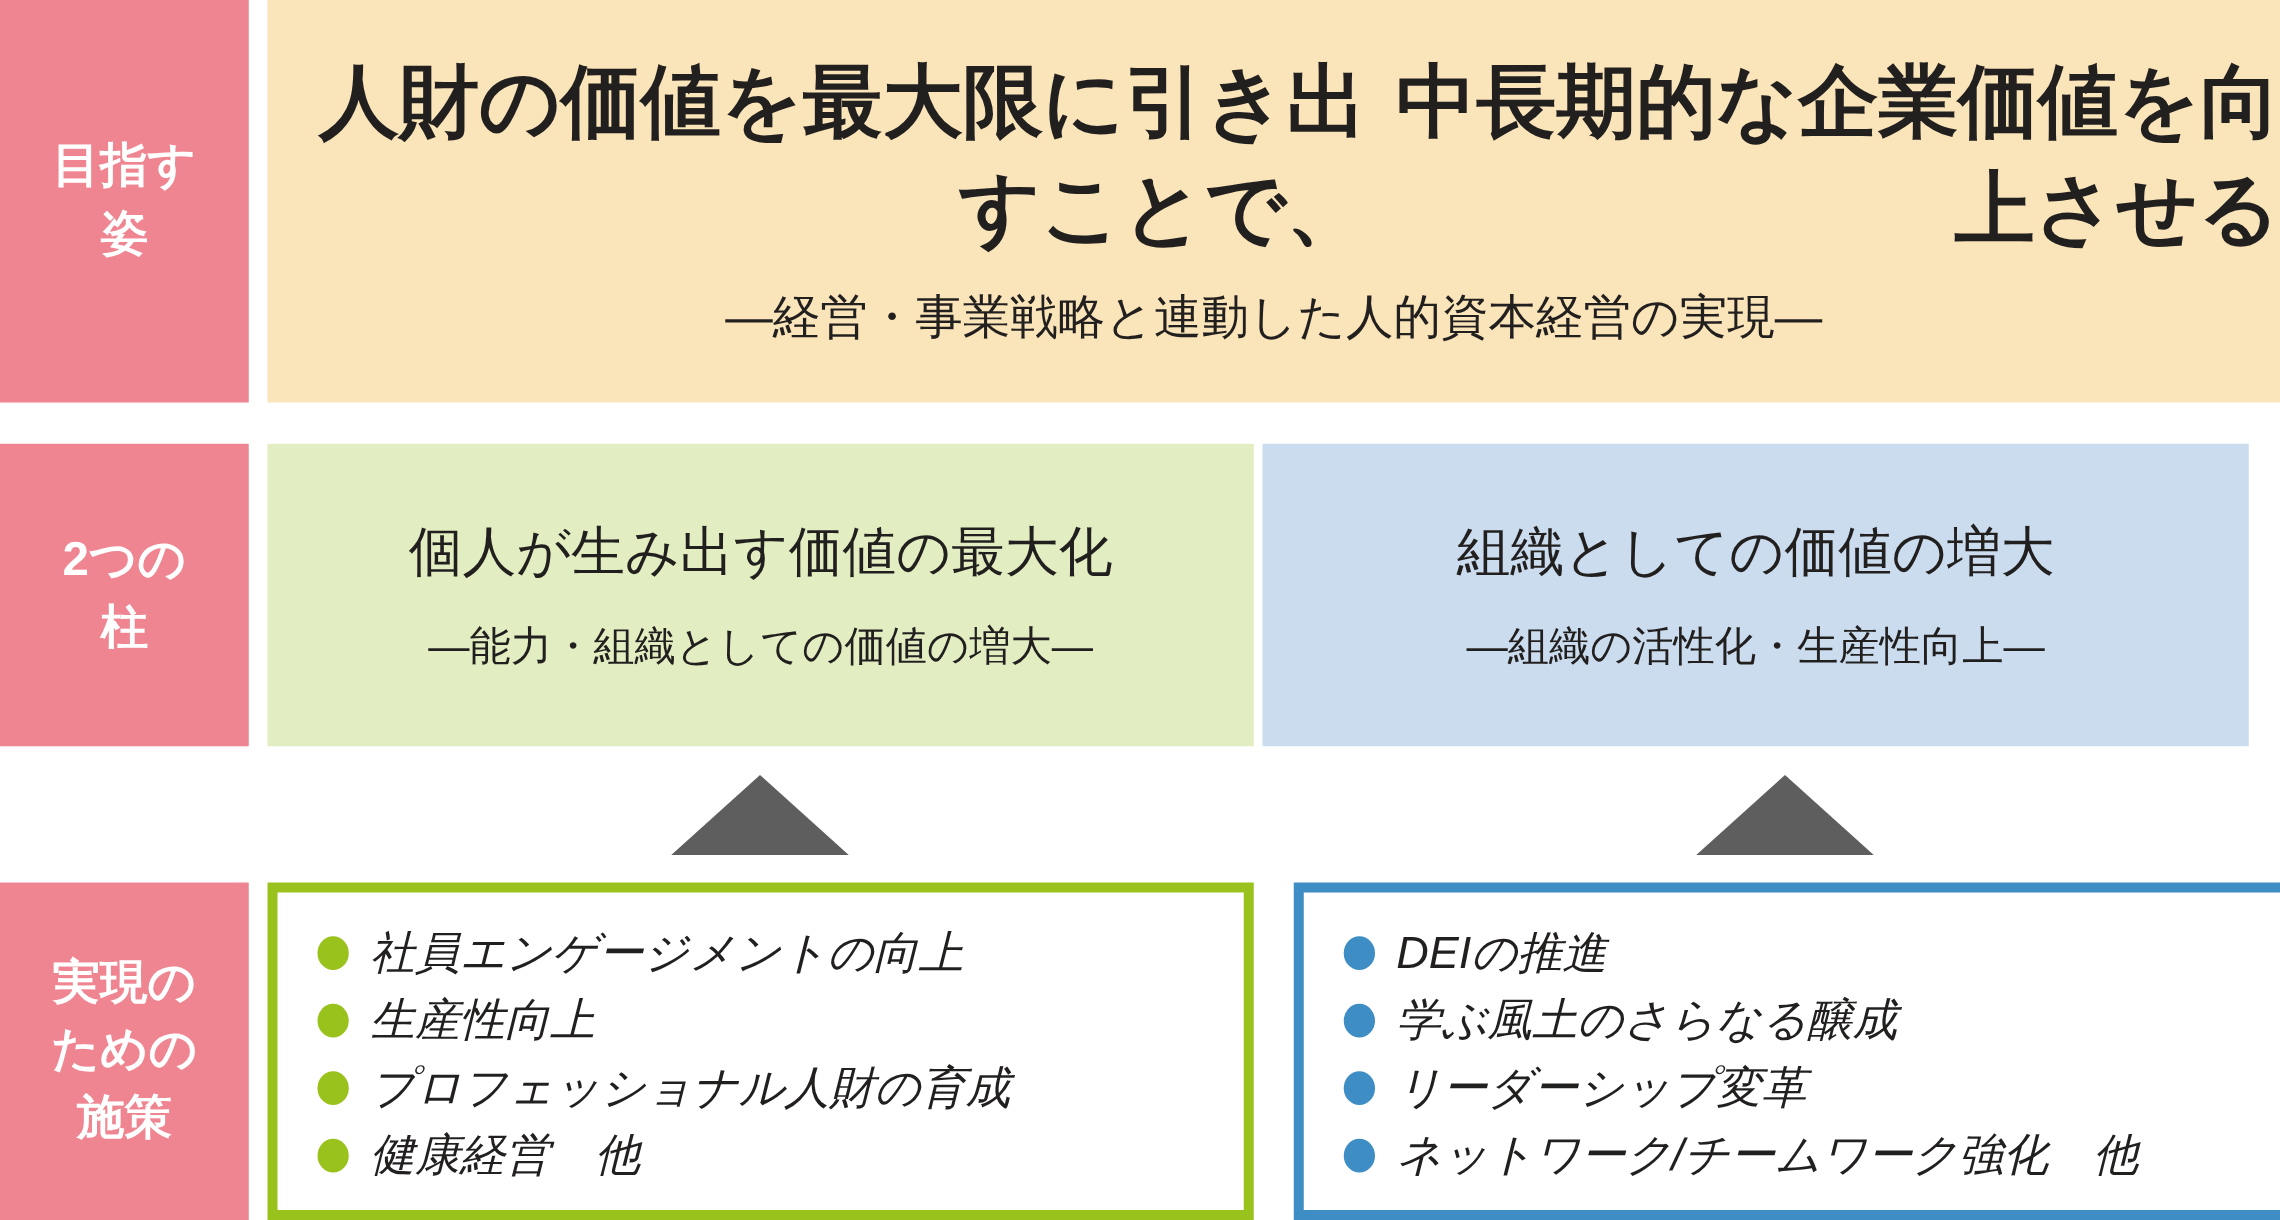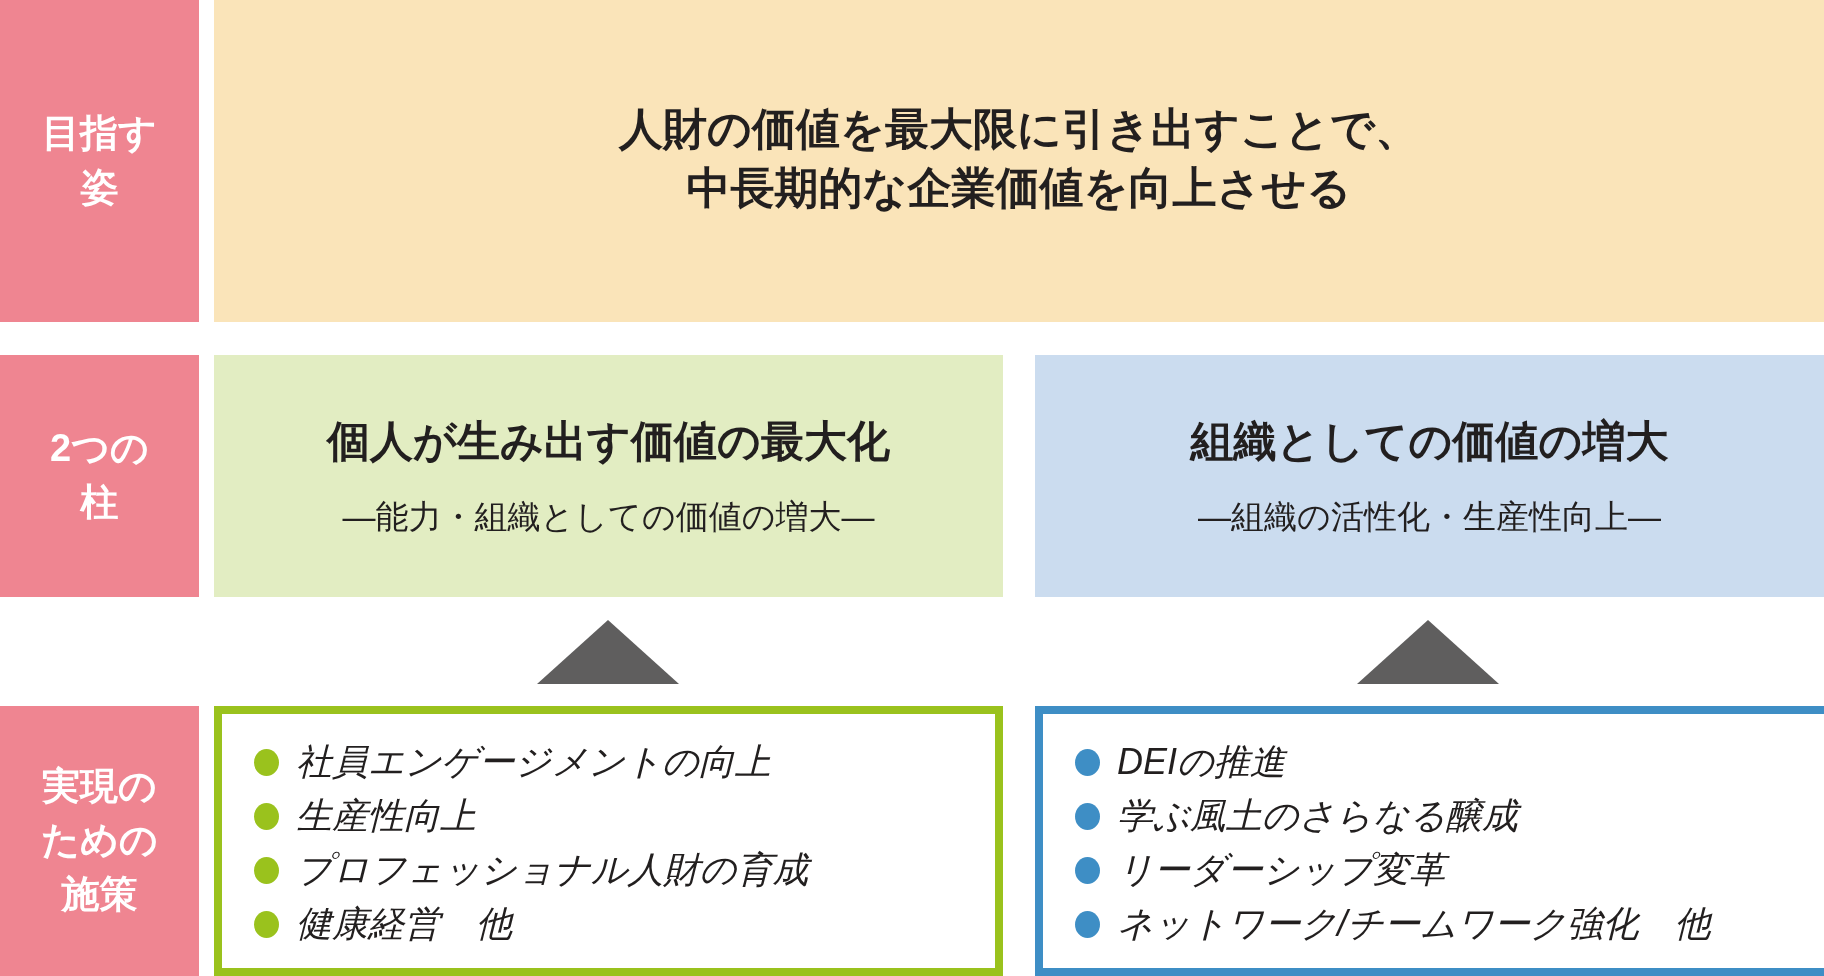--- a/index.html
+++ b/index.html
@@ -21,34 +21,34 @@
   .r3{top:706px;height:270px}
 
   
   .vision-box{
     position:absolute;left:214px;top:0;width:1610px;height:322px;
     background:var(--cream,#FAE4B9);
     display:flex;flex-direction:column;align-items:center;justify-content:center;
     padding-bottom:4px;box-sizing:border-box;
   }
   .vision-title{
-    display:flex;flex-direction:column;align-items:center;
-    font-weight:bold;font-size:44px;line-height:1.34;text-align:right;
+    display:flex;flex-direction:row;align-items:center;
+    font-weight:bold;font-size:64px;line-height:1.34;text-align:right;
   }
   .vision-subtitle{font-size:38px;margin-top:18px;font-weight:normal;}
 
   
   .pillar{
     position:absolute;top:355px;height:242px;width:789px;
     display:flex;flex-direction:column;align-items:center;justify-content:center;
     box-sizing:border-box;text-align:center;
   }
   .pillar-left{left:214px;background:var(--light_green,#E2EDC2);}
-  .pillar-right{left:1035px;background:var(--light_blue,#CBDCEF);}
-  .pillar-title{font-weight:bold;font-size:43px;}
+  .pillar-right{left:1010px;background:var(--light_blue,#CBDCEF);}
+  .pillar-title{font-weight:normal;font-size:43px;}
   .pillar-sub{font-size:33px;margin-top:24px;}
 
   
   .tri{
     position:absolute;top:620px;width:0;height:0;
     border-left:71px solid transparent;border-right:71px solid transparent;
     border-bottom:64px solid var(--triangle_gray,#5F5E5E);
   }
   .tri-left{left:537px;}
   .tri-right{left:1357px;}
@@ -83,20 +83,21 @@
     <span>実現の</span>
     <span>ための</span>
     <span>施策</span>
   </div>
 
   <div class="vision-box">
     <div class="vision-title">
       <span>人財の価値を最大限に引き出すことで、</span>
       <span>中長期的な企業価値を向上させる</span>
     </div>
+    <div class="vision-subtitle">―経営・事業戦略と連動した人的資本経営の実現―</div>
   </div>
 
   <div class="pillar pillar-left">
     <div class="pillar-title">個人が生み出す価値の最大化</div>
     <div class="pillar-sub">―能力・組織としての価値の増大―</div>
   </div>
   <div class="pillar pillar-right">
     <div class="pillar-title">組織としての価値の増大</div>
     <div class="pillar-sub">―組織の活性化・生産性向上―</div>
   </div>

